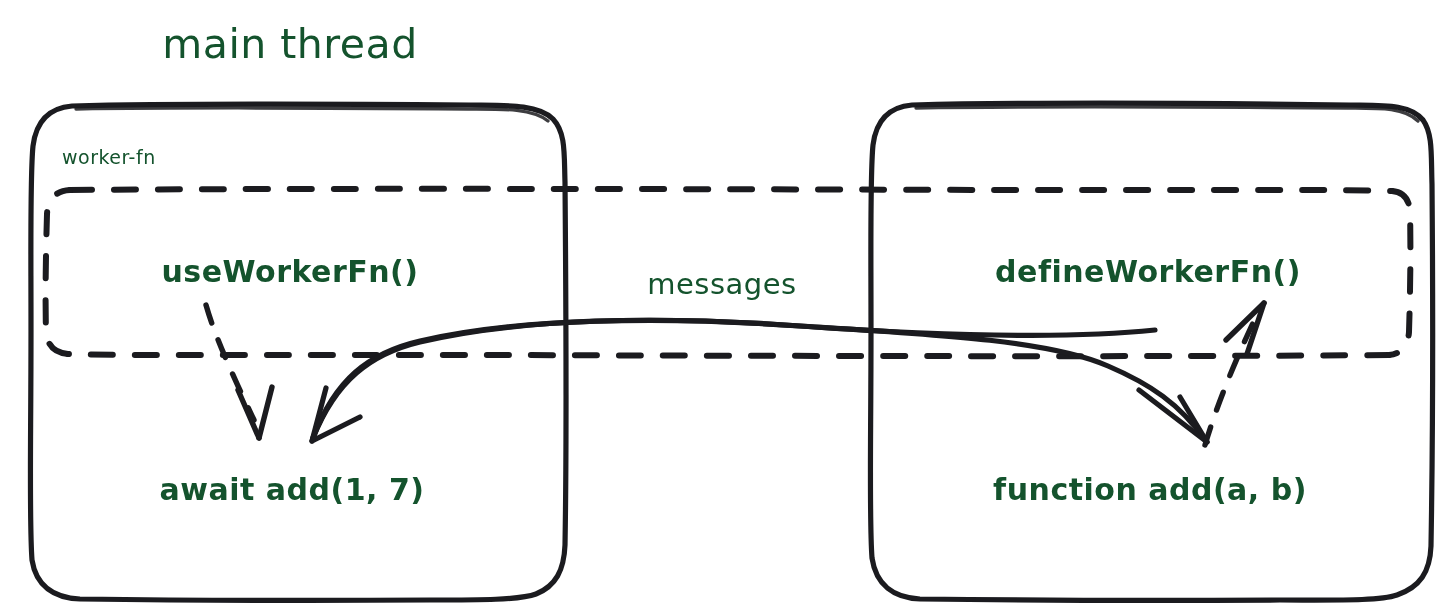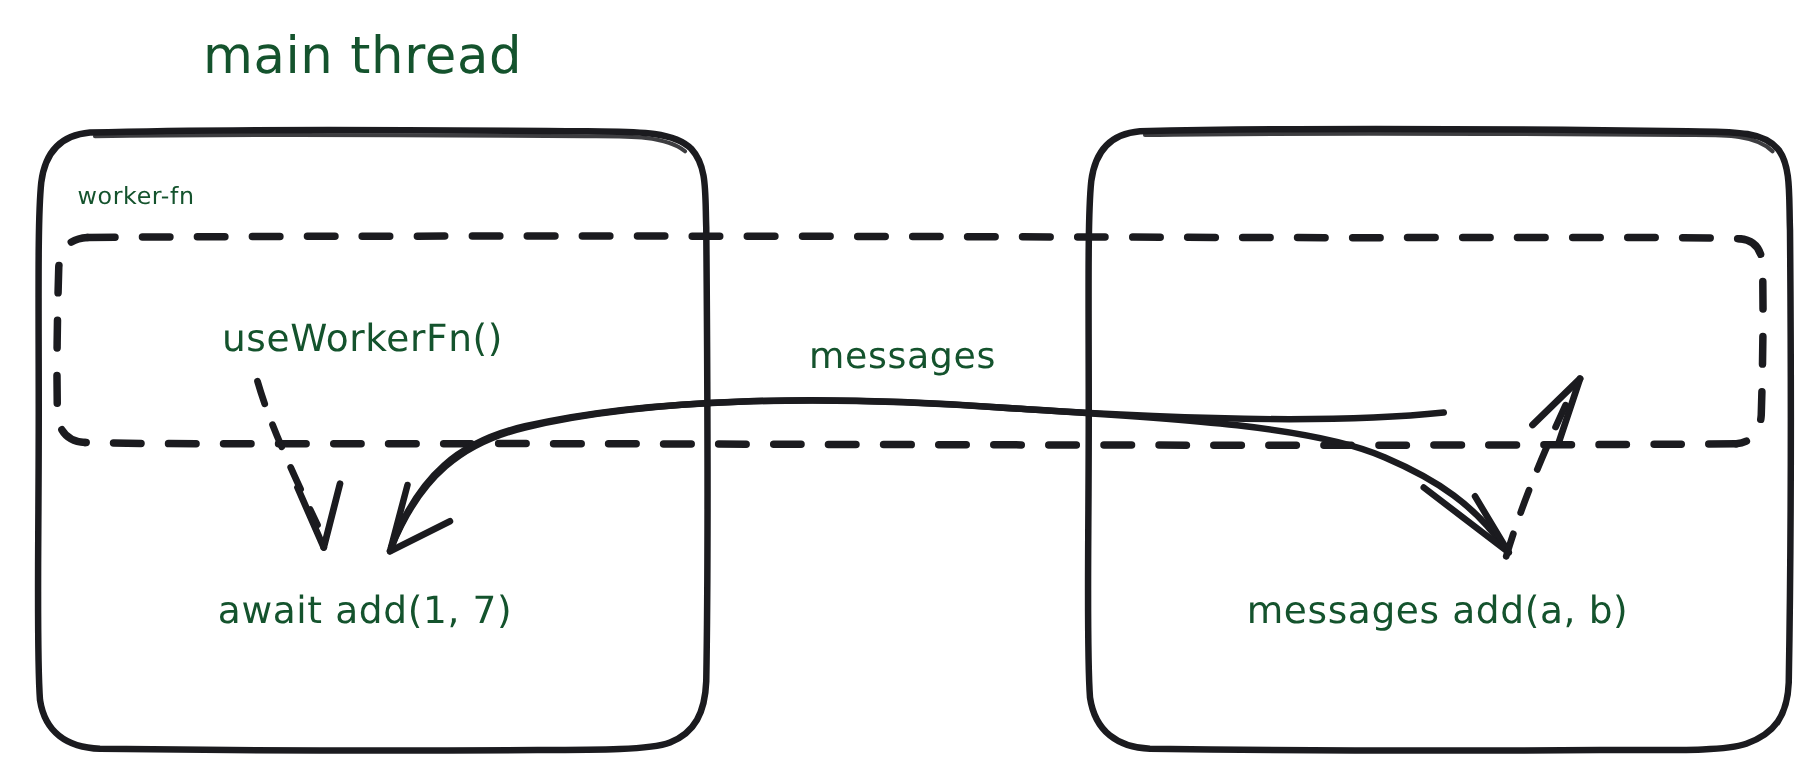--- a/index.html
+++ b/index.html
@@ -33,21 +33,21 @@
     font-family: "DejaVu Sans", sans-serif;
     letter-spacing: 0.5px;
     pointer-events: none;
   }
   .thread-title {
     font-size: 41px;
     font-weight: 400;
   }
   .node-label {
     font-size: 30px;
-    font-weight: 400;
+    font-weight: 700;
   }
   .edge-label {
     font-size: 29px;
     font-weight: 400;
     margin-top: 15px;
   }
   .group-label {
     font-size: 19px;
     font-weight: 400;
     transform: translate(0, -50%);
@@ -150,20 +150,21 @@
 
   </svg>
 
   <div class="lbl thread-title" style="left:290px; top:44px;">main thread</div>
 
 
   <div class="lbl group-label" style="left:62px; top:157px;">worker-fn</div>
 
   <div class="lbl node-label" style="left:290px; top:271px;">useWorkerFn()</div>
 
+  <div class="lbl node-label" style="left:1148px; top:271px;">defineWorkerFn()</div>
 
   <div class="lbl node-label" style="left:292px; top:489px;">await add(1, 7)</div>
 
-  <div class="lbl node-label" style="left:1150px; top:489px;">messages add(a, b)</div>
+  <div class="lbl node-label" style="left:1150px; top:489px;">function add(a, b)</div>
 
   <div class="lbl edge-label" style="left:722px; top:269px;">messages</div>
 
 </div>
 
 </body></html>

